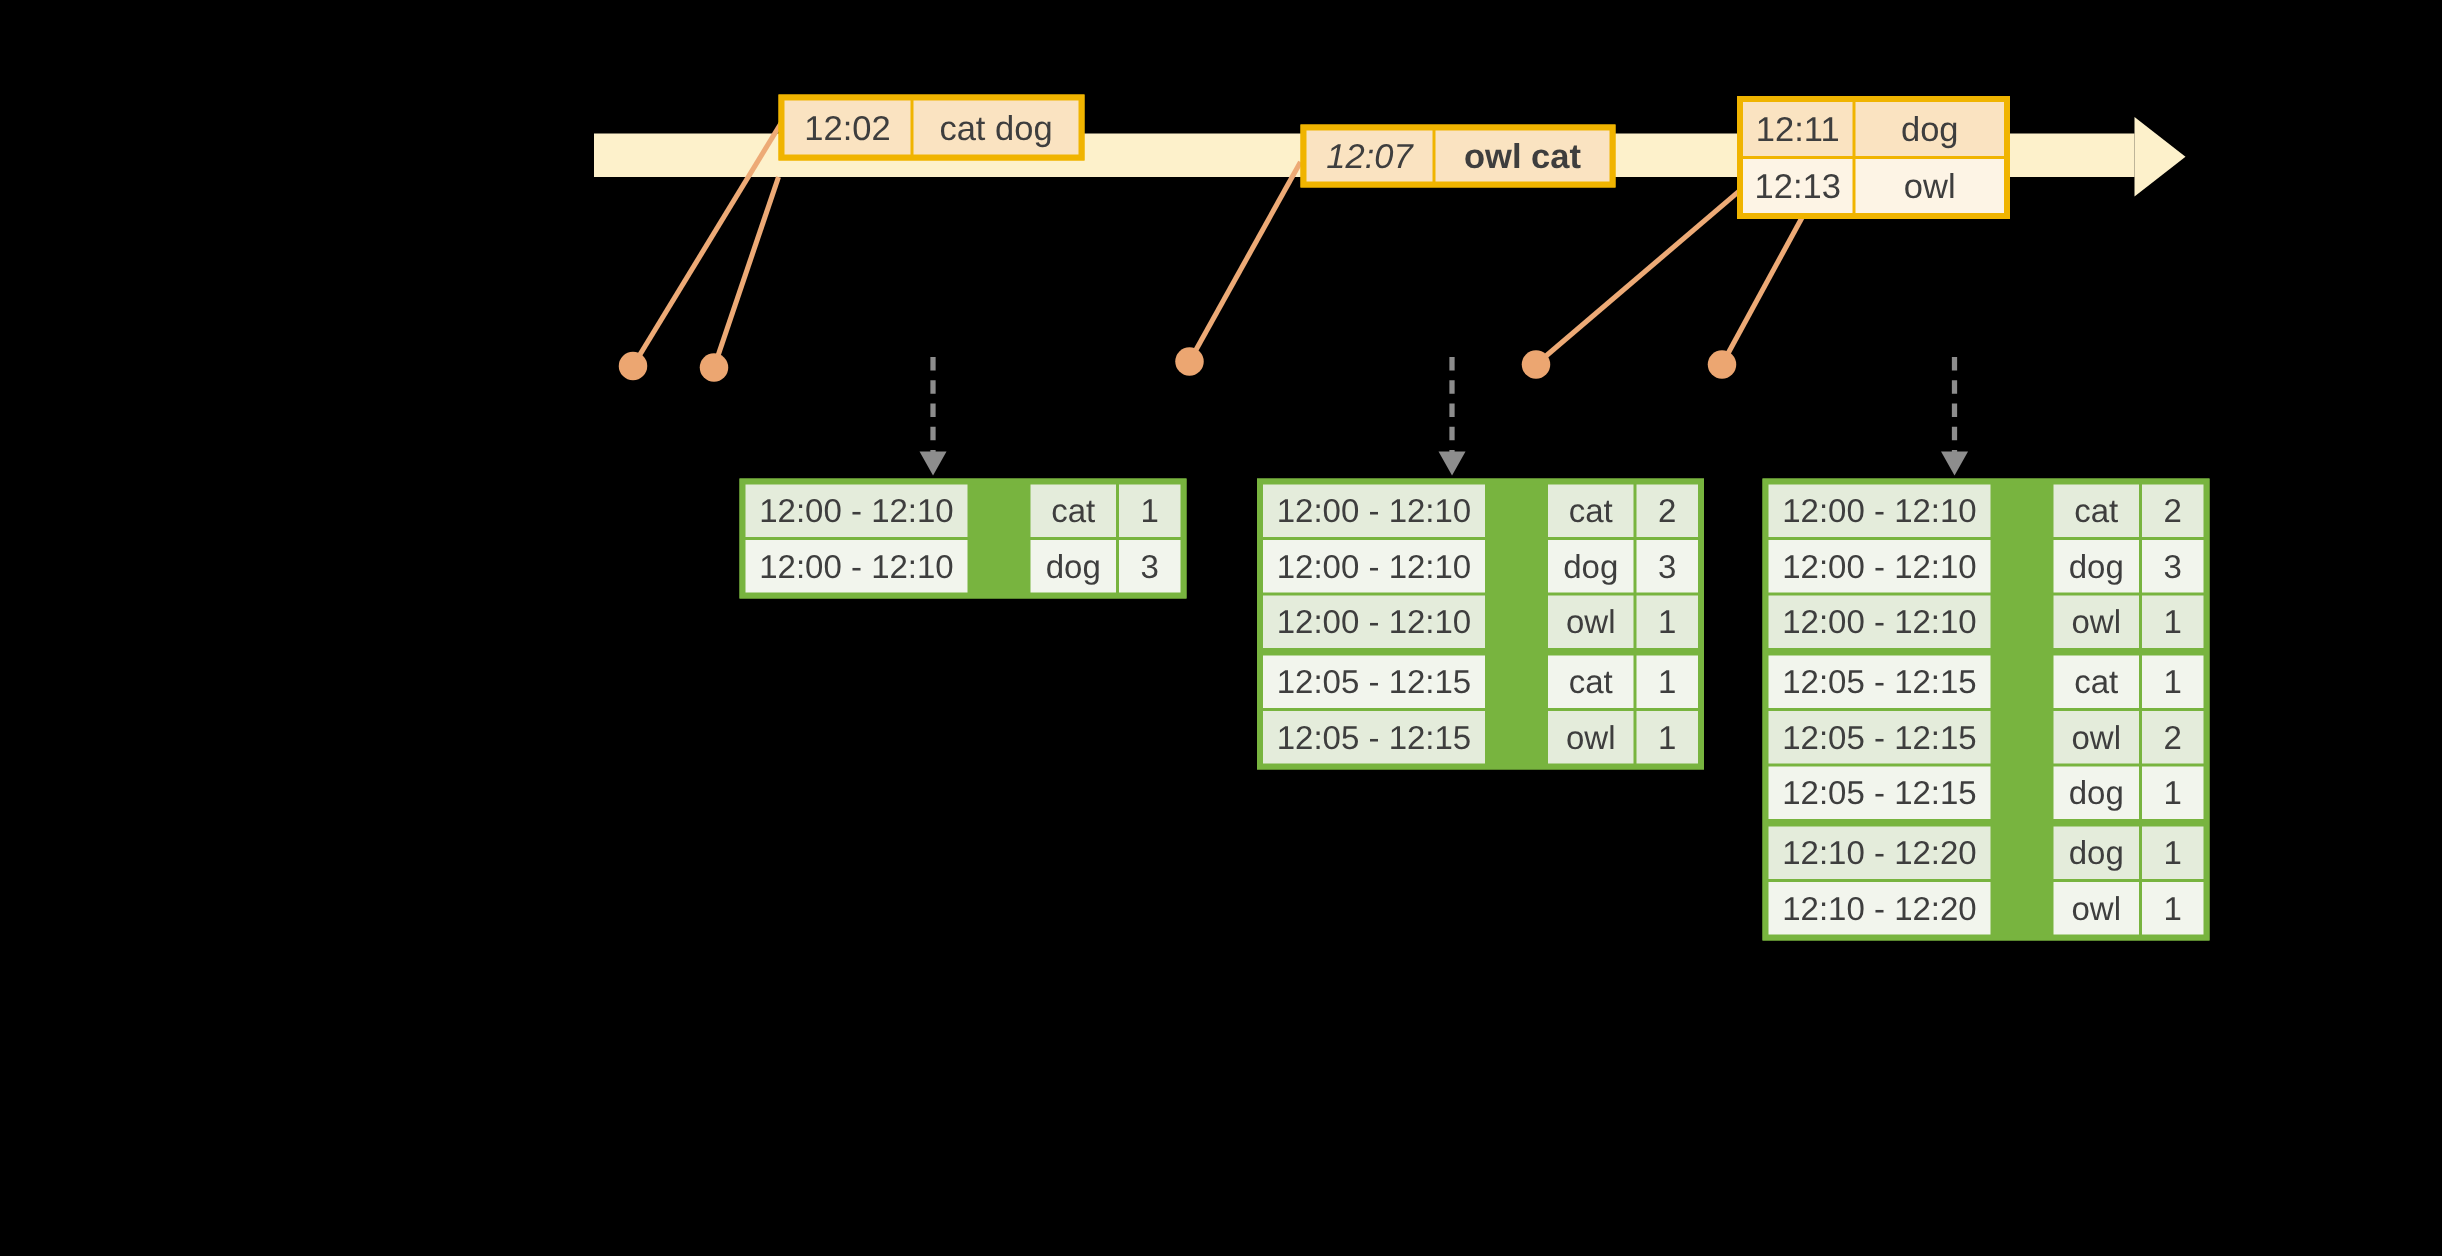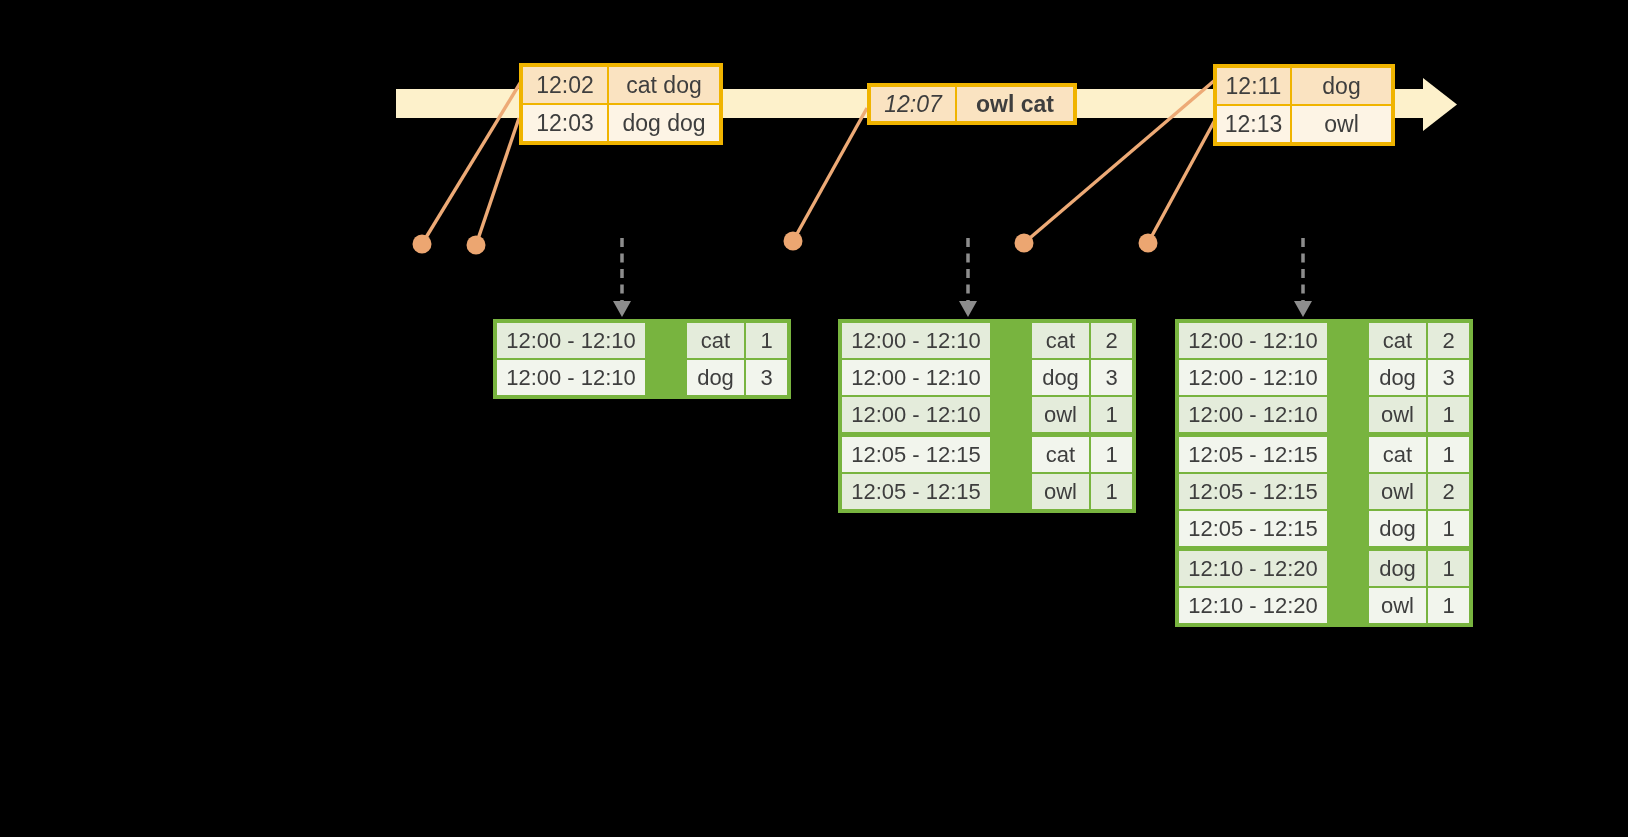--- a/index.html
+++ b/index.html
@@ -70,34 +70,30 @@
       <polygon points="959,301 977,301 968,317"></polygon>
       <polygon points="1294,301 1312,301 1303,317"></polygon>
     </g>
   </svg>
 
   <div class="etable et1" style="left:519px;top:63px">
     <div class="erow">
       <div class="ecell time dark">12:02</div>
       <div class="ecell words dark">cat dog</div>
     </div>
-    <div class="erow">
-      <div class="ecell time light">12:03</div>
-      <div class="ecell words light">dog dog</div>
-    </div>
   </div>
 
   <div class="etable et2" style="left:867px;top:83px">
     <div class="erow">
       <div class="ecell time dark">12:07</div>
       <div class="ecell words dark">owl cat</div>
     </div>
   </div>
 
-  <div class="etable et3" style="left:1213px;top:64px">
+  <div class="etable et3" style="left:1158px;top:64px">
     <div class="erow">
       <div class="ecell time dark">12:11</div>
       <div class="ecell words dark">dog</div>
     </div>
     <div class="erow">
       <div class="ecell time light">12:13</div>
       <div class="ecell words light">owl</div>
     </div>
   </div>
 

